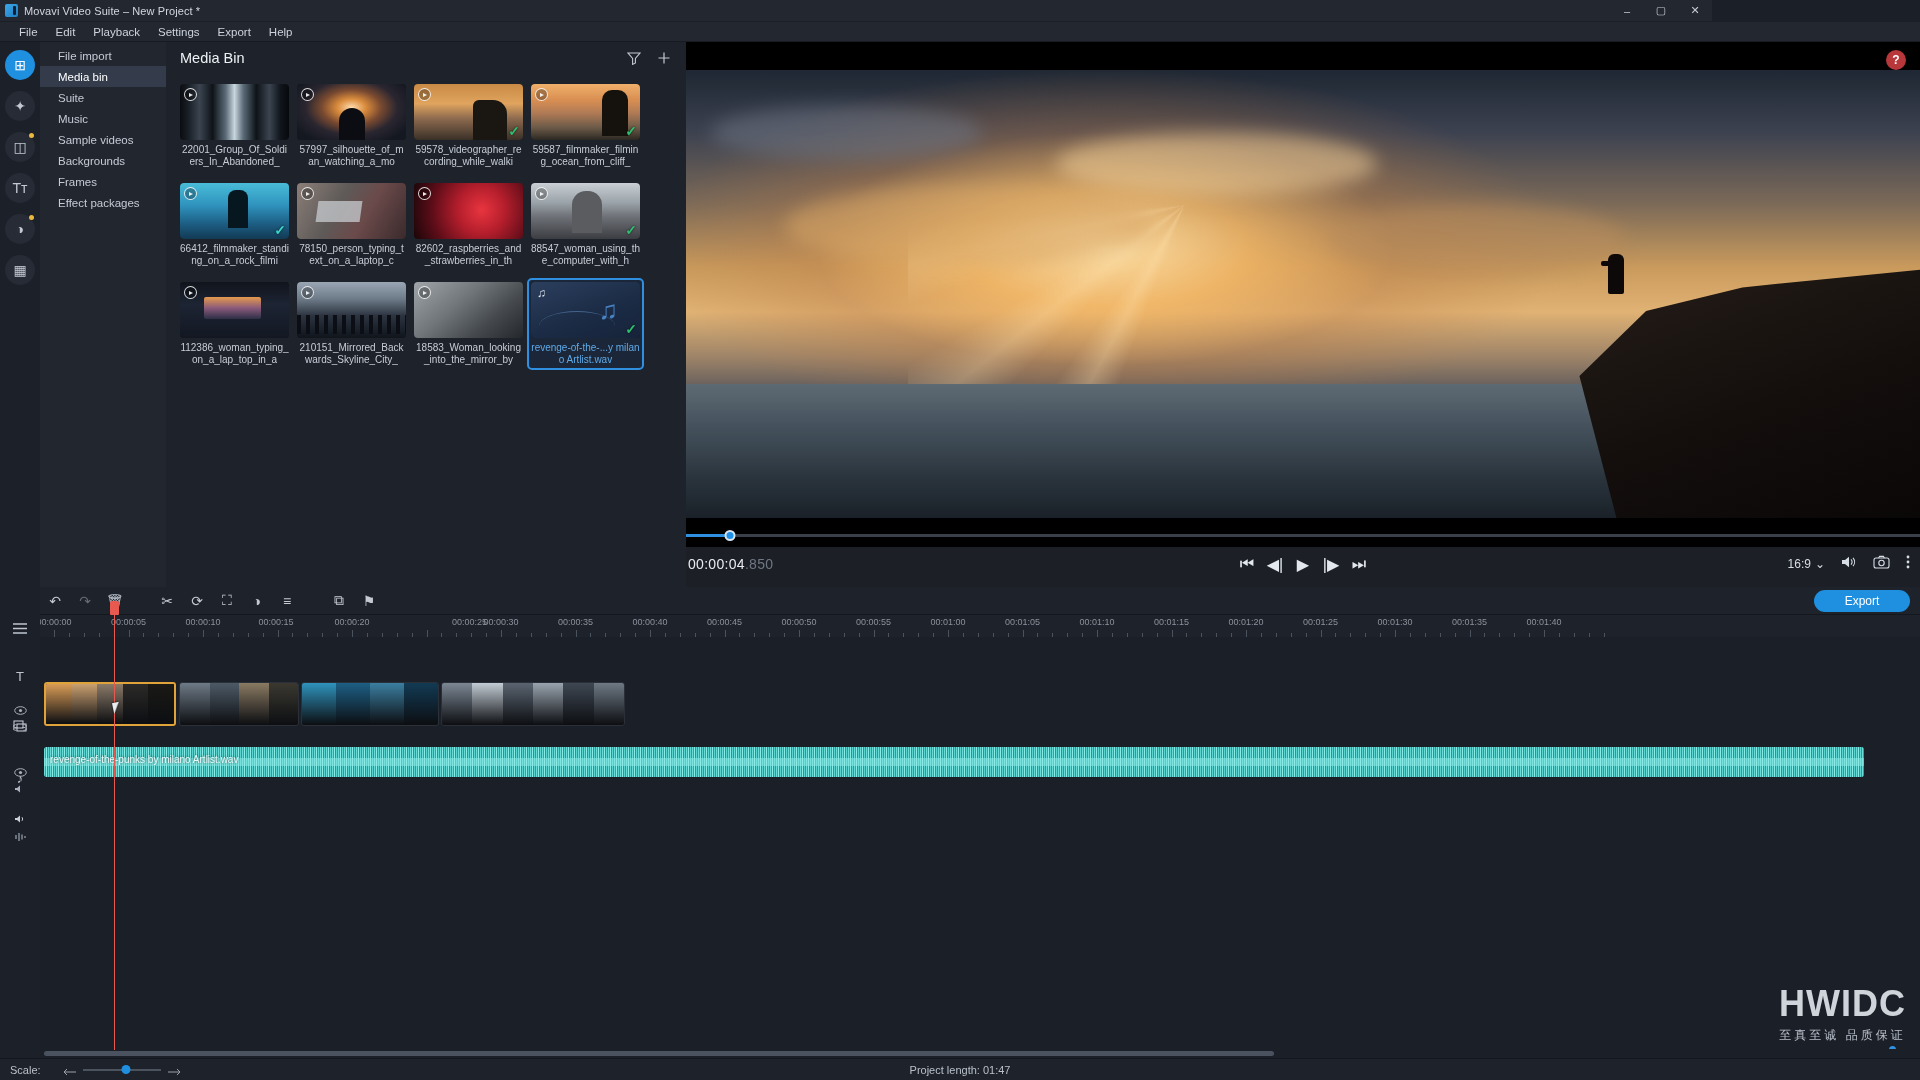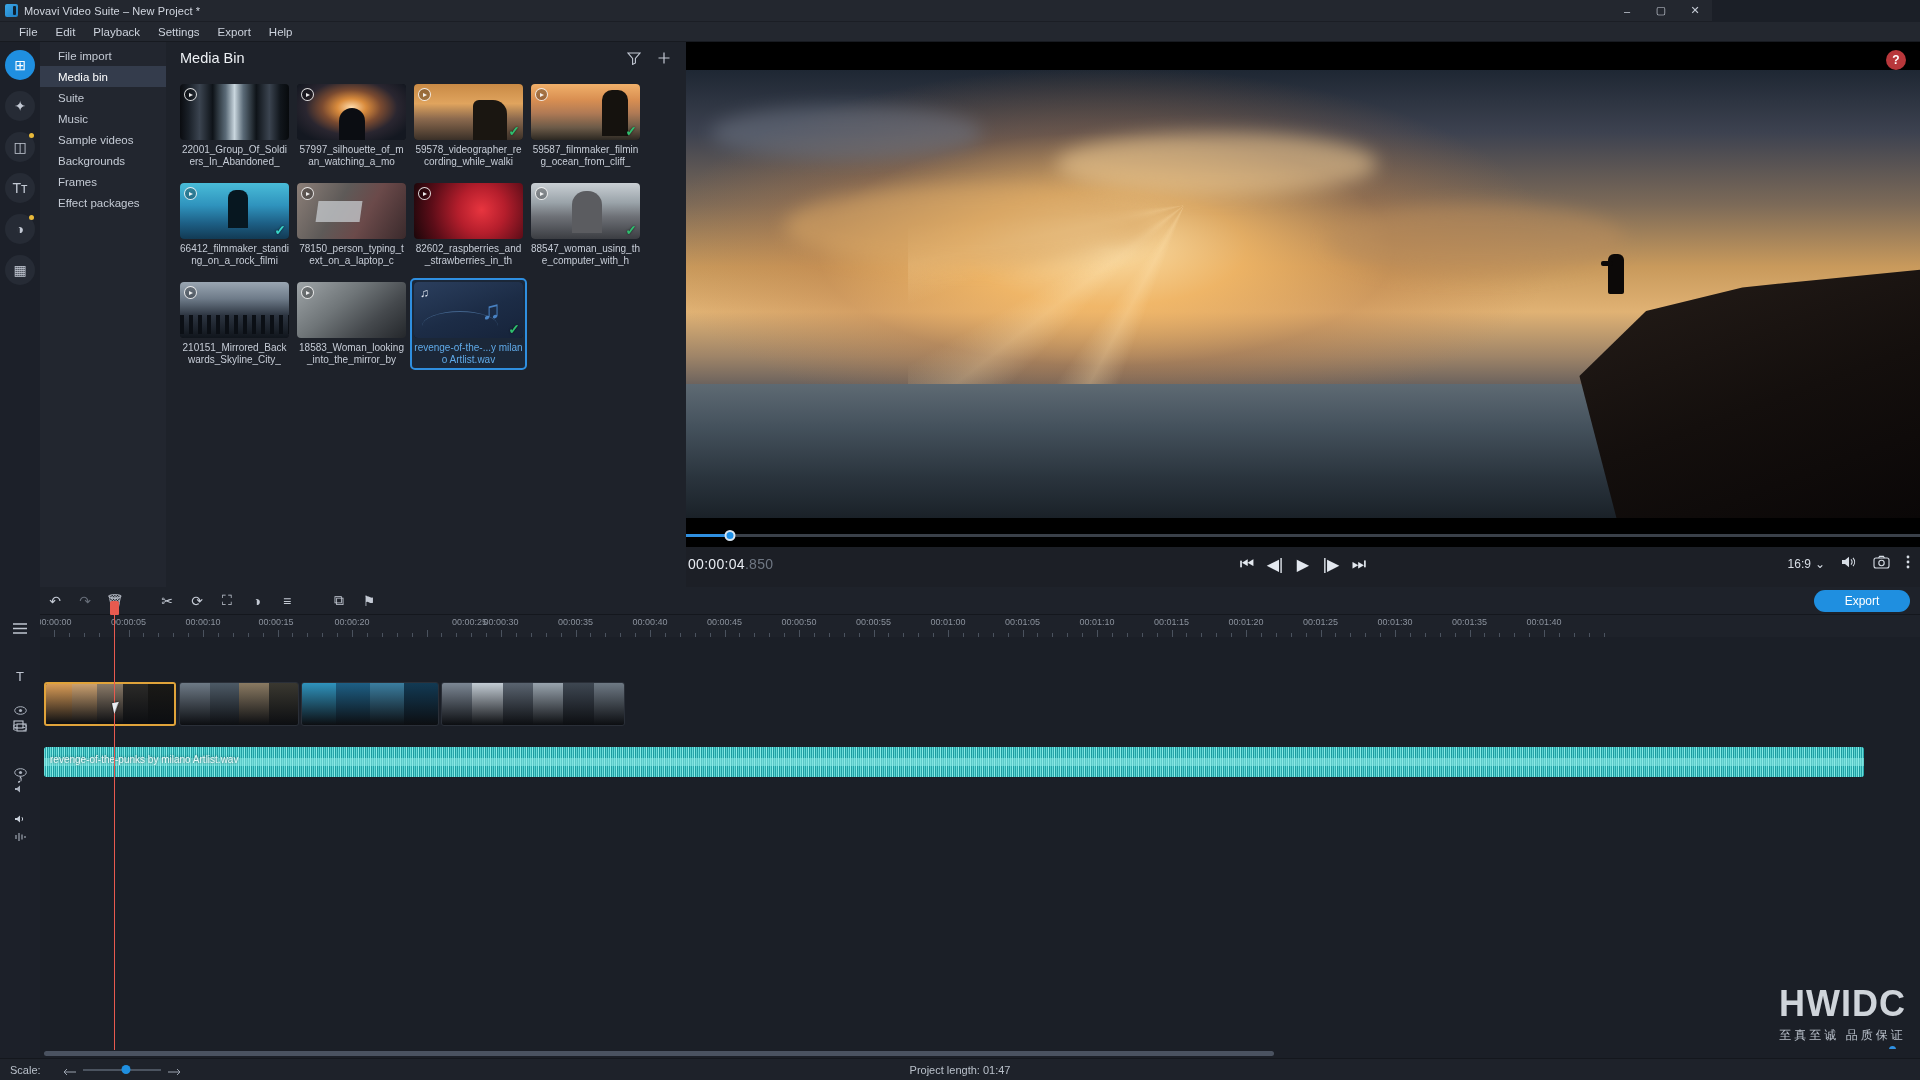--- a/index.html
+++ b/index.html
@@ -534,20 +534,27 @@
           </div>
           <div class="media-label">82602_raspberries_and_strawberries_in_th</div>
         </div>
         <div class="media-card">
           <div class="thumb">
             <div class="art-headphones"></div>
             <div class="badge"></div>
             <div class="check">✓</div>
           </div>
           <div class="media-label">88547_woman_using_the_computer_with_h</div>
+        </div>
+        <div class="media-card">
+          <div class="thumb">
+            <div class="art-laptopsunset"></div>
+            <div class="badge"></div>
+          </div>
+          <div class="media-label">112386_woman_typing_on_a_lap_top_in_a</div>
         </div>
         <div class="media-card">
           <div class="thumb">
             <div class="art-skyline"></div>
             <div class="badge"></div>
           </div>
           <div class="media-label">210151_Mirrored_Backwards_Skyline_City_</div>
         </div>
         <div class="media-card">
           <div class="thumb">

